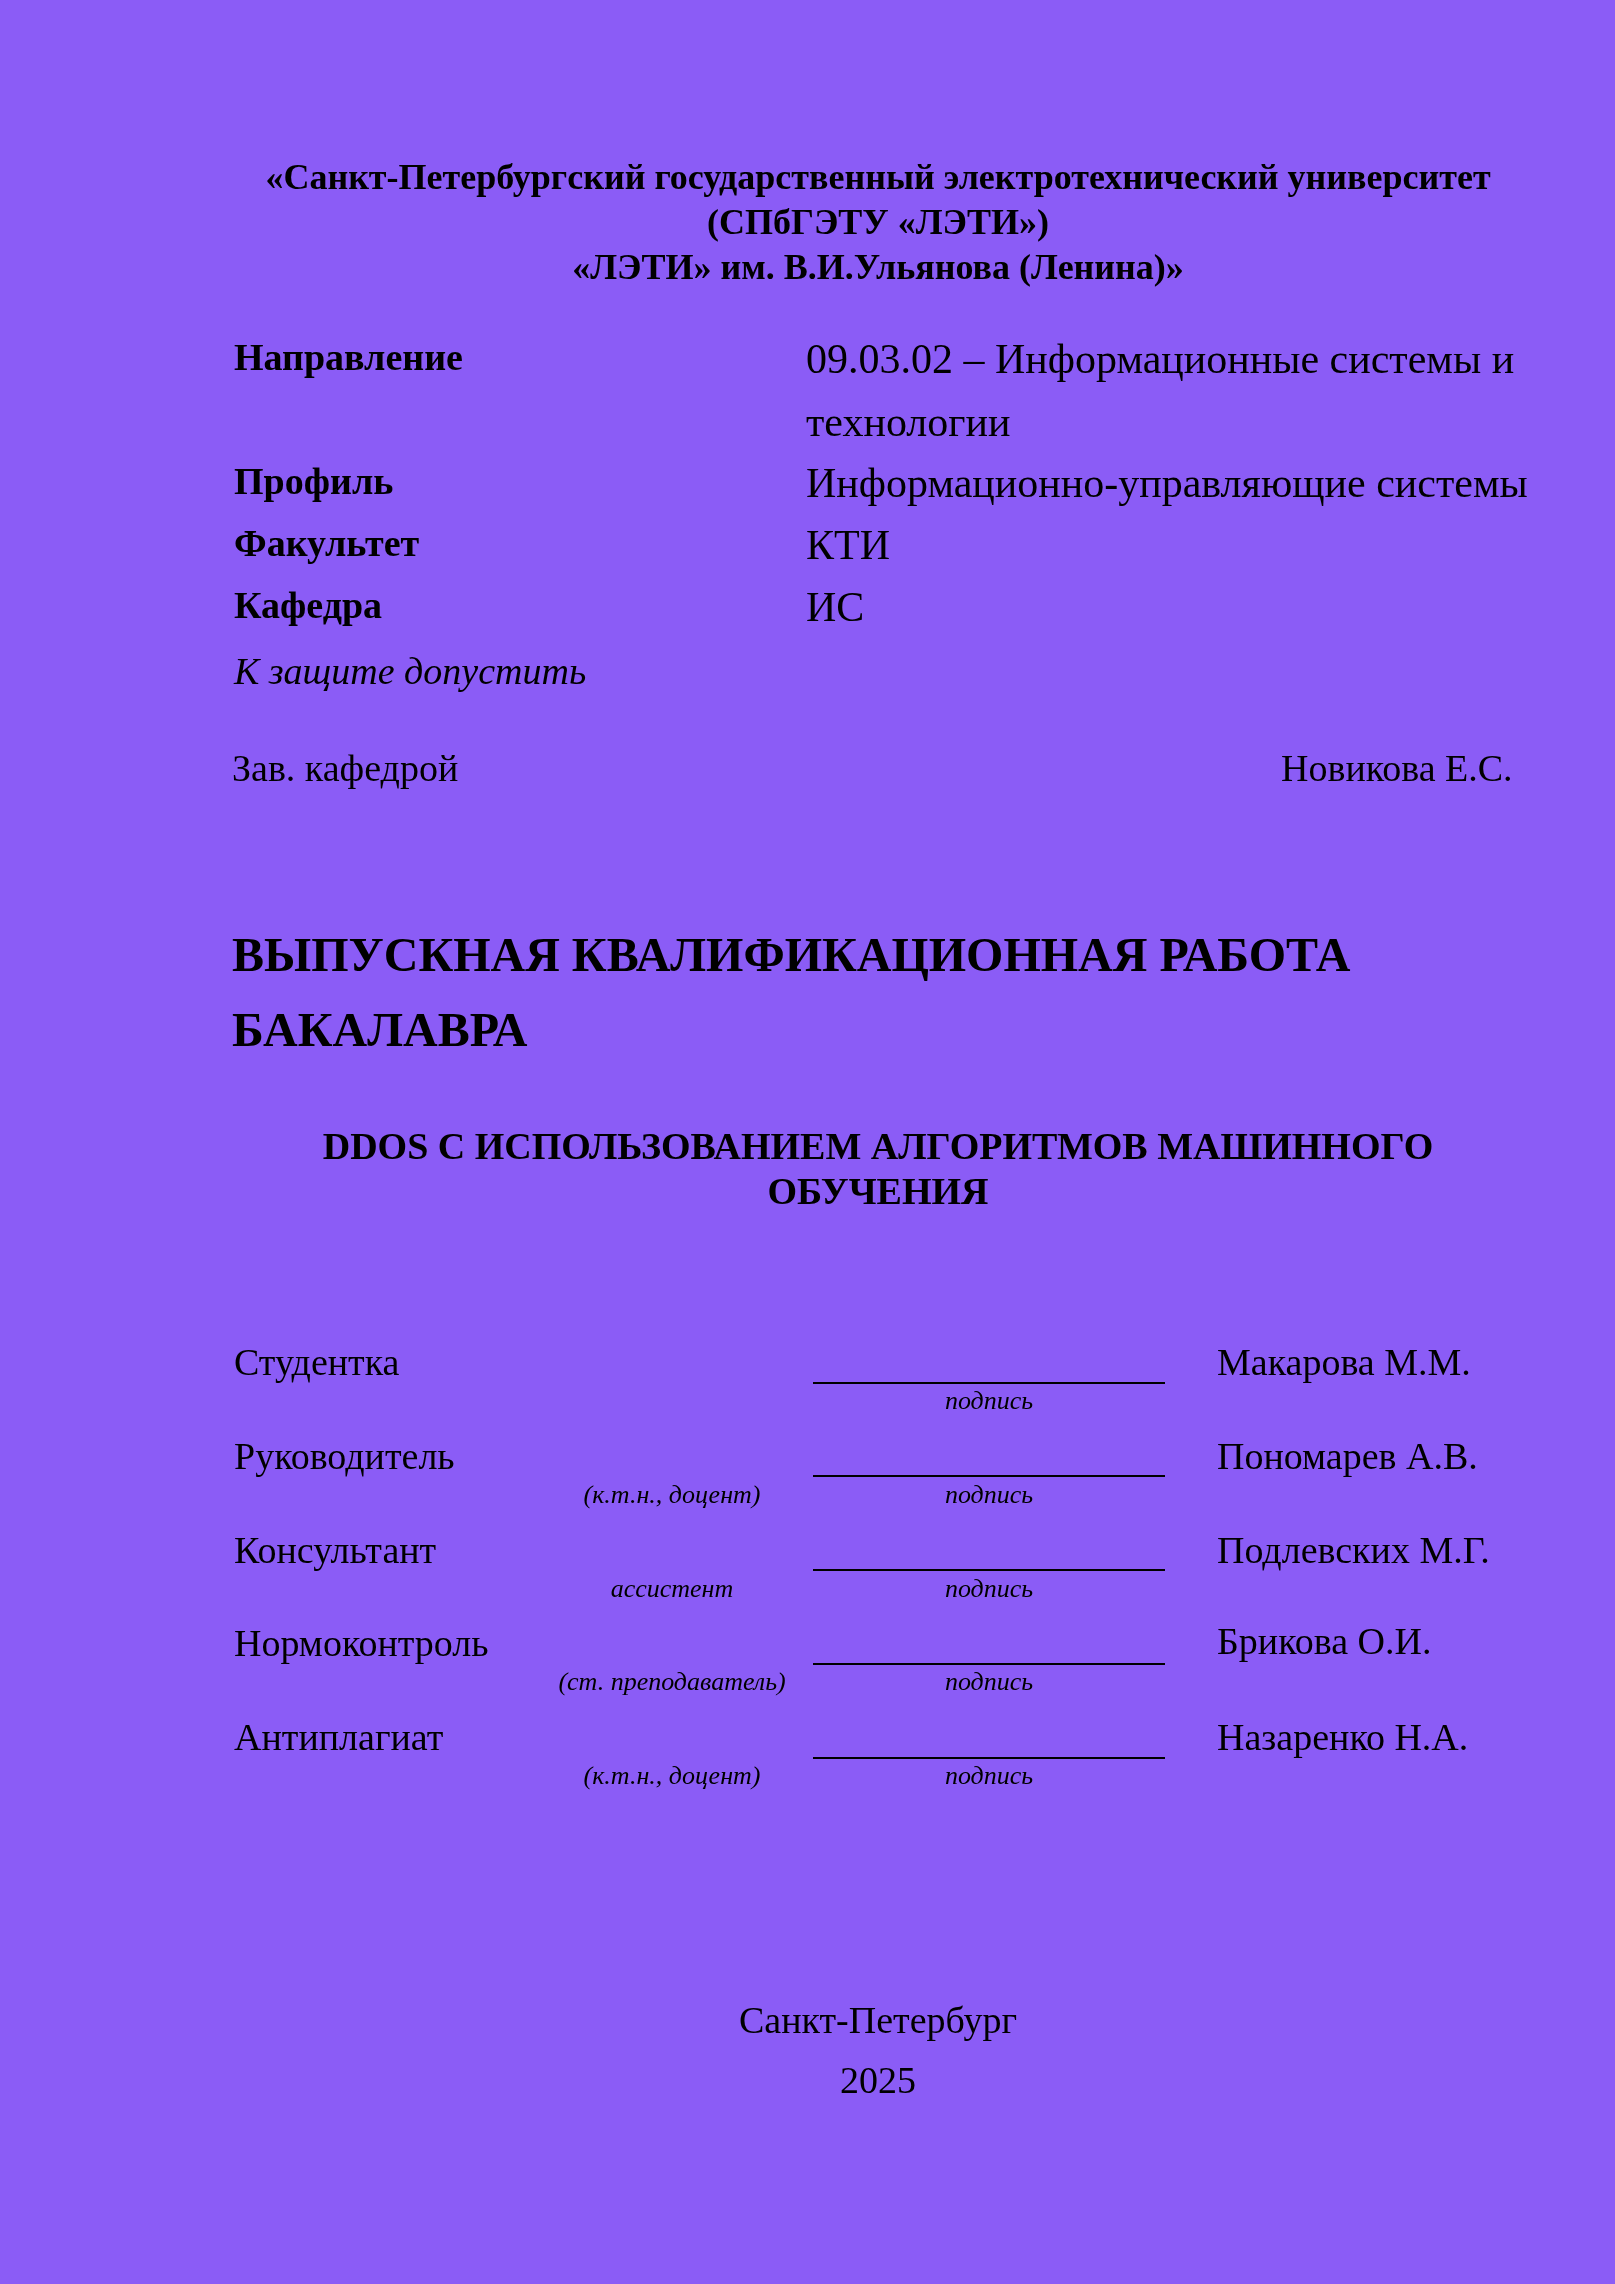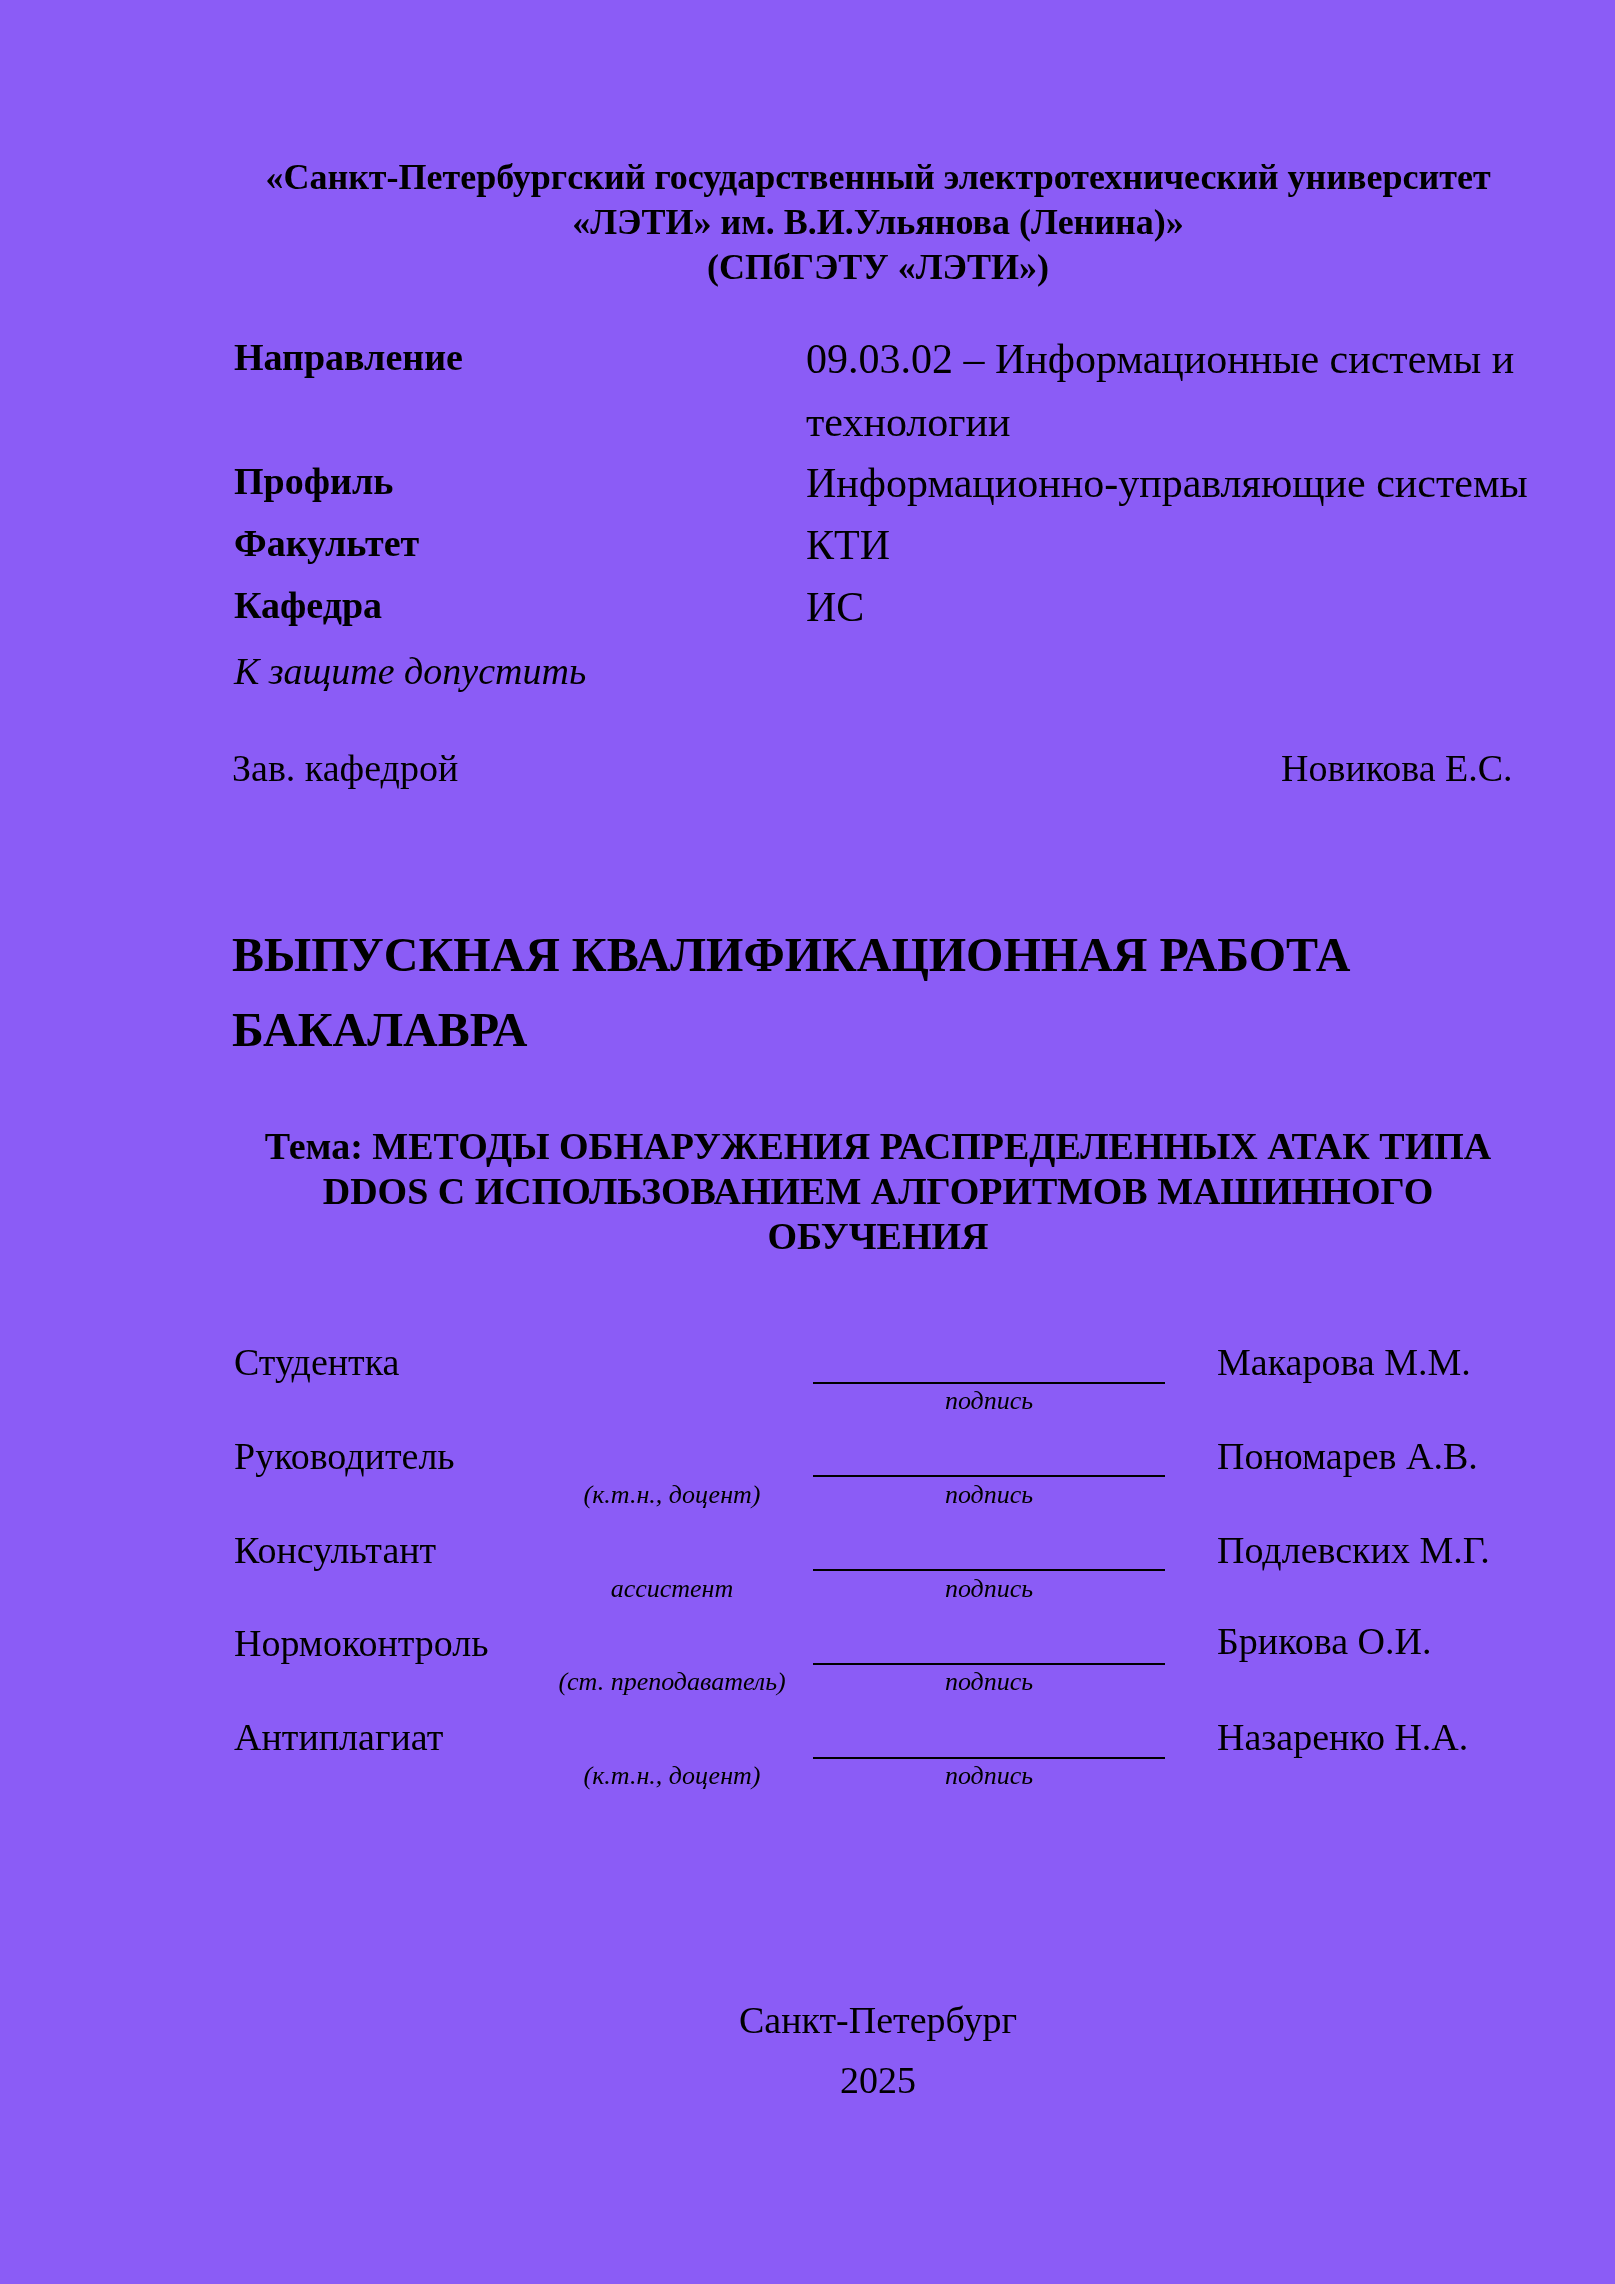--- a/index.html
+++ b/index.html
@@ -126,22 +126,22 @@
     font-size: 38px;
   }
 </style>
 </head>
 <body>
 
 <div class="page">
 
   <div class="header">
     <div>«Санкт-Петербургский государственный электротехнический университет</div>
+    <div>(СПбГЭТУ «ЛЭТИ»)</div>
     <div>«ЛЭТИ» им. В.И.Ульянова (Ленина)»</div>
-    <div>(СПбГЭТУ «ЛЭТИ»)</div>
   </div>
 
   <div class="lbl" style="top:335px">Направление</div>
   <div class="val" style="top:335px">09.03.02 – Информационные системы и</div>
   <div class="val" style="top:398px">технологии</div>
 
   <div class="lbl" style="top:459px">Профиль</div>
   <div class="val" style="top:459px">Информационно-управляющие системы</div>
 
   <div class="lbl" style="top:521px">Факультет</div>
@@ -154,21 +154,20 @@
 
   <div class="plain" style="left:232px; top:746px">Зав. кафедрой</div>
   <div class="plain" style="left:1281px; top:746px">Новикова Е.С.</div>
 
   <div class="main-title">
     <div>ВЫПУСКНАЯ КВАЛИФИКАЦИОННАЯ РАБОТА</div>
     <div>БАКАЛАВРА</div>
   </div>
 
   <div class="topic">
-    <div>Тема: МЕТОДЫ ОБНАРУЖЕНИЯ РАСПРЕДЕЛЕННЫХ АТАК ТИПА</div>
     <div>DDOS С ИСПОЛЬЗОВАНИЕМ АЛГОРИТМОВ МАШИННОГО</div>
     <div>ОБУЧЕНИЯ</div>
   </div>
 
   <div>
     <div class="sig-role" style="top:1340px">Студентка</div>
     <div class="sig-line" style="top:1382px"></div>
     <div class="sig-caption" style="top:1386px">подпись</div>
     <div class="sig-name" style="top:1340px">Макарова М.М.</div>
   </div>

